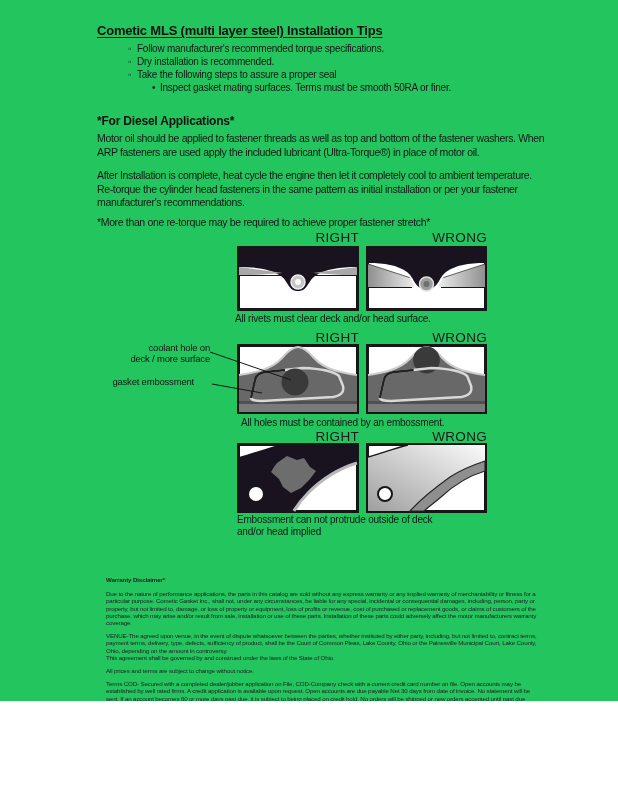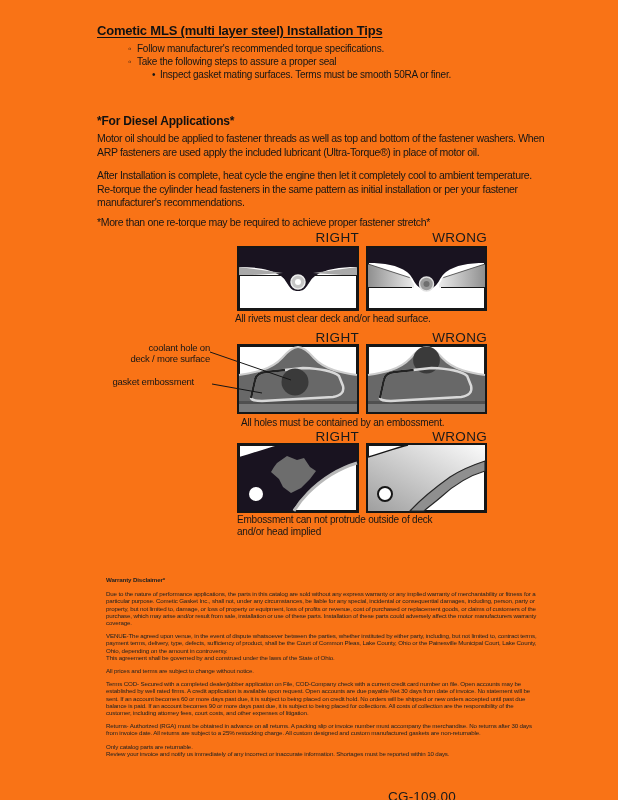--- a/index.html
+++ b/index.html
@@ -1,17 +1,17 @@
 <!DOCTYPE html>
 <html><head>
 <meta charset="utf-8">
 <style>
   html,body{margin:0;padding:0;background:#fff;}
   .page{
-    position:relative;width:618px;height:800px;background:#f97316;overflow:hidden;
+    position:relative;width:618px;height:701px;background:#22c55e;overflow:hidden;
     font-family:"Liberation Sans","DejaVu Sans",sans-serif;color:#1c1c1c;
   }
   .doc-title{
     position:absolute;left:97px;top:23px;font-size:13px;font-weight:bold;letter-spacing:-0.2px;
     text-decoration:underline;text-underline-offset:2px;color:#111;
   }
   .tips{position:absolute;left:88px;top:42px;width:480px;font-size:10px;letter-spacing:-0.25px;line-height:13px;color:#161616;margin-left:40px;}
   .b-line{white-space:nowrap;}
   .b-marker{display:inline-block;width:9px;font-size:10px;}
   .b-line.sub{margin-left:24px;}
@@ -35,20 +35,21 @@
 </style>
 </head>
 <body>
 
 <div class="page">
 
   <div class="doc-title">Cometic MLS (multi layer steel) Installation Tips</div>
 
   <div class="tips">
     <div class="b-line"><span class="b-marker">◦</span><span>Follow manufacturer's recommended torque specifications.</span></div>
+    <div class="b-line"><span class="b-marker">◦</span><span>Dry installation is recommended.</span></div>
     <div class="b-line"><span class="b-marker">◦</span><span>Take the following steps to assure a proper seal</span></div>
     <div class="b-line sub"><span class="b-marker">•</span><span>Inspect gasket mating surfaces.  Terms must be smooth 50RA or finer.</span></div>
   </div>
 
   <div class="diesel-heading">*For Diesel Applications*</div>
   <div class="body-para p1">Motor oil should be applied to fastener threads as well as top and bottom of the fastener washers. When ARP fasteners are used apply the included lubricant (Ultra-Torque®) in place of motor oil.</div>
   <div class="body-para p2">After Installation is complete, heat cycle the engine then let it completely cool to ambient temperature. Re-torque the cylinder head fasteners in the same pattern as initial installation or per your fastener manufacturer's recommendations.</div>
   <div class="note-line">*More than one re-torque may be required to achieve proper fastener stretch*</div>
 
   <div class="dg-header" style="left:237px;top:230px;">RIGHT</div>

